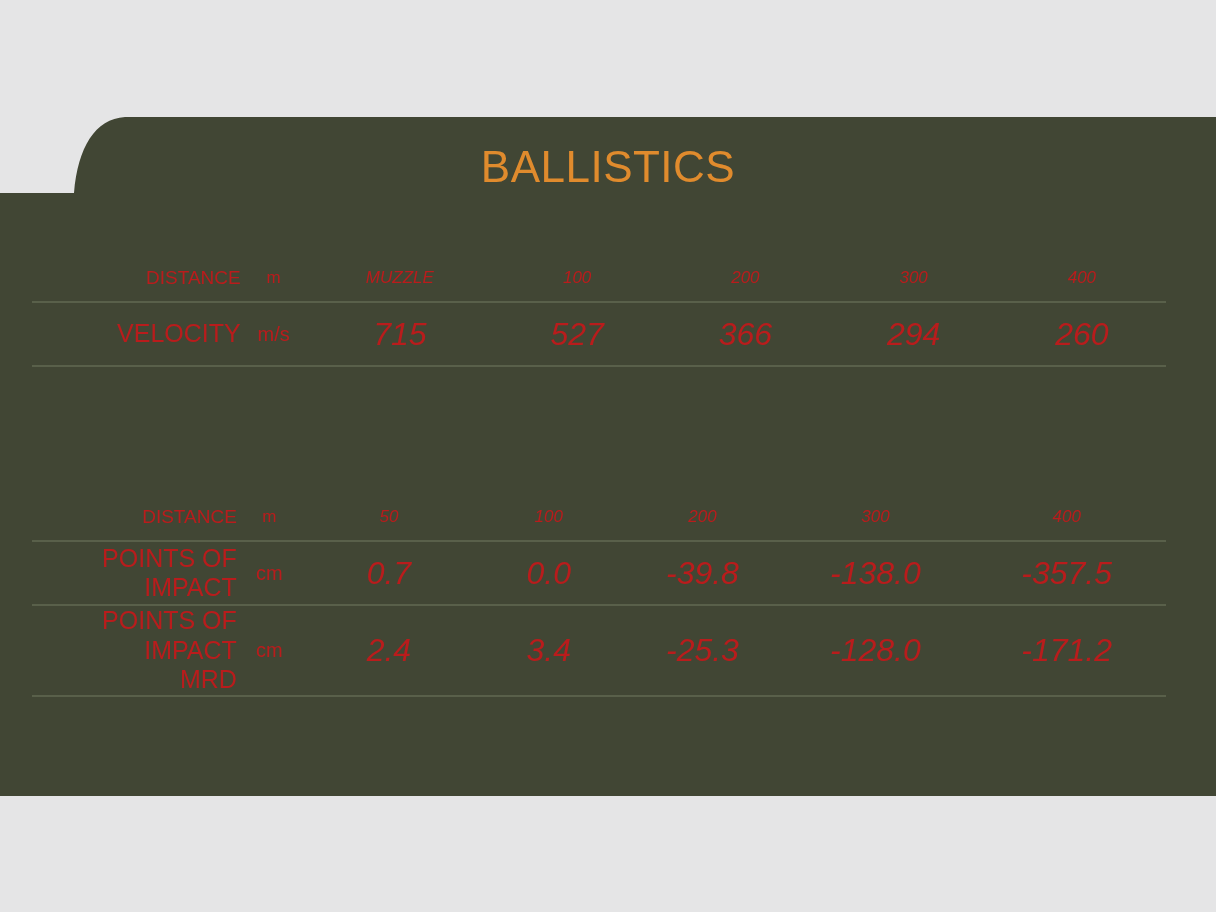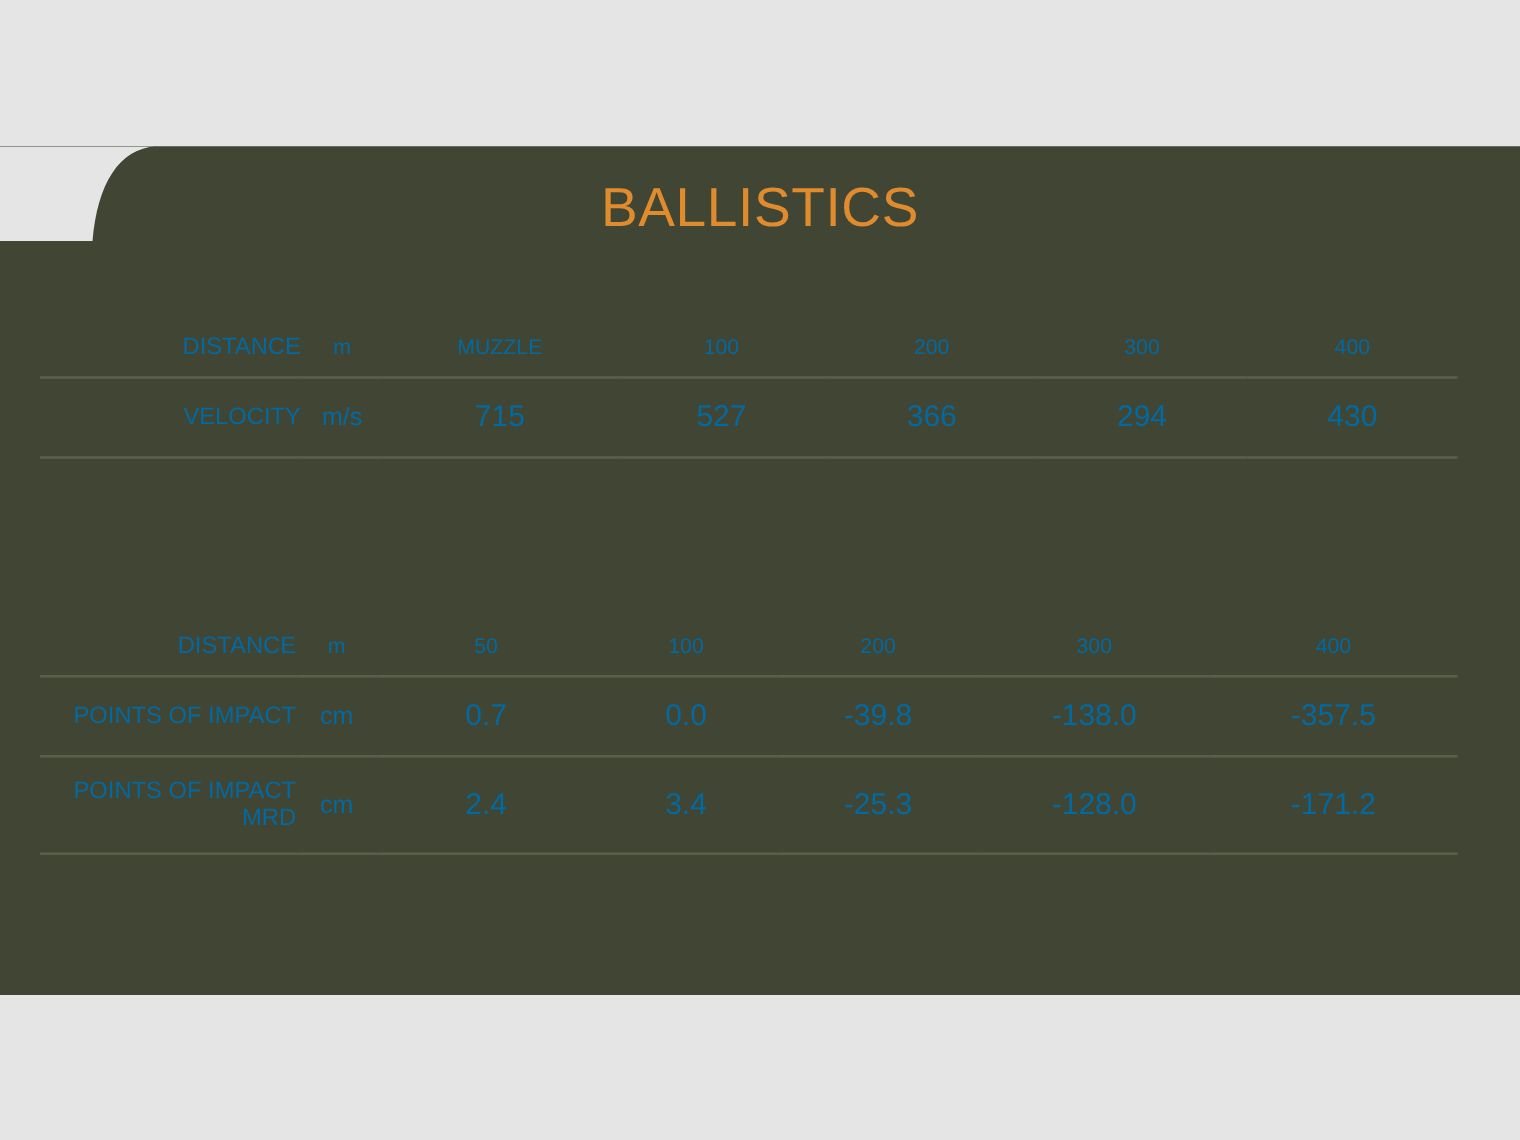--- a/index.html
+++ b/index.html
@@ -71,21 +71,21 @@
   #table-impact {
     left: 32px;
     top: 494px;
     width: 1134px;
   }
 
   .table td {
     padding: 0;
     vertical-align: middle;
     border-bottom: 2px solid #59604a;
-    color: #0369a1;
+    color: #b91c1c;
   }
 
   
   .col-label {
     width: 196px;
     text-align: right;
     color: #e08b2d;
     font-size: 19px;
     padding-right: 0;
     line-height: 1.18;
@@ -93,37 +93,38 @@
   
   .col-unit {
     width: 62px;
     text-align: center;
     font-size: 17px;
     color: #e9eae6;
   }
   
   .col-data {
     text-align: center;
+    font-style: italic;
   }
 
   
   .row-head td {
     font-size: 17px;
     height: 46px;
   }
   .row-head .col-label {
     font-size: 19px;
   }
   
   .row-value td {
-    font-size: 24px;
+    font-size: 32px;
     height: 62px;
   }
   .row-value .col-label {
-    font-size: 19px;
+    font-size: 25px;
     margin-top: 16px;
   }
   .row-value .col-unit {
     font-size: 20px;
   }
   .row-value-tall td {
     height: 76px;
   }
 
   .label-wrap {
@@ -167,21 +168,21 @@
         <td class="col-data">300</td>
         <td class="col-data">400</td>
       </tr>
       <tr class="row-value">
         <td class="col-label">VELOCITY</td>
         <td class="col-unit">m/s</td>
         <td class="col-data">715</td>
         <td class="col-data">527</td>
         <td class="col-data">366</td>
         <td class="col-data">294</td>
-        <td class="col-data">430</td>
+        <td class="col-data">260</td>
       </tr>
     </tbody>
   </table>
 
   <table class="table" id="table-impact">
     <colgroup>
       <col style="width:196px">
       <col style="width:62px">
       <col style="width:167px">
       <col style="width:139px">

